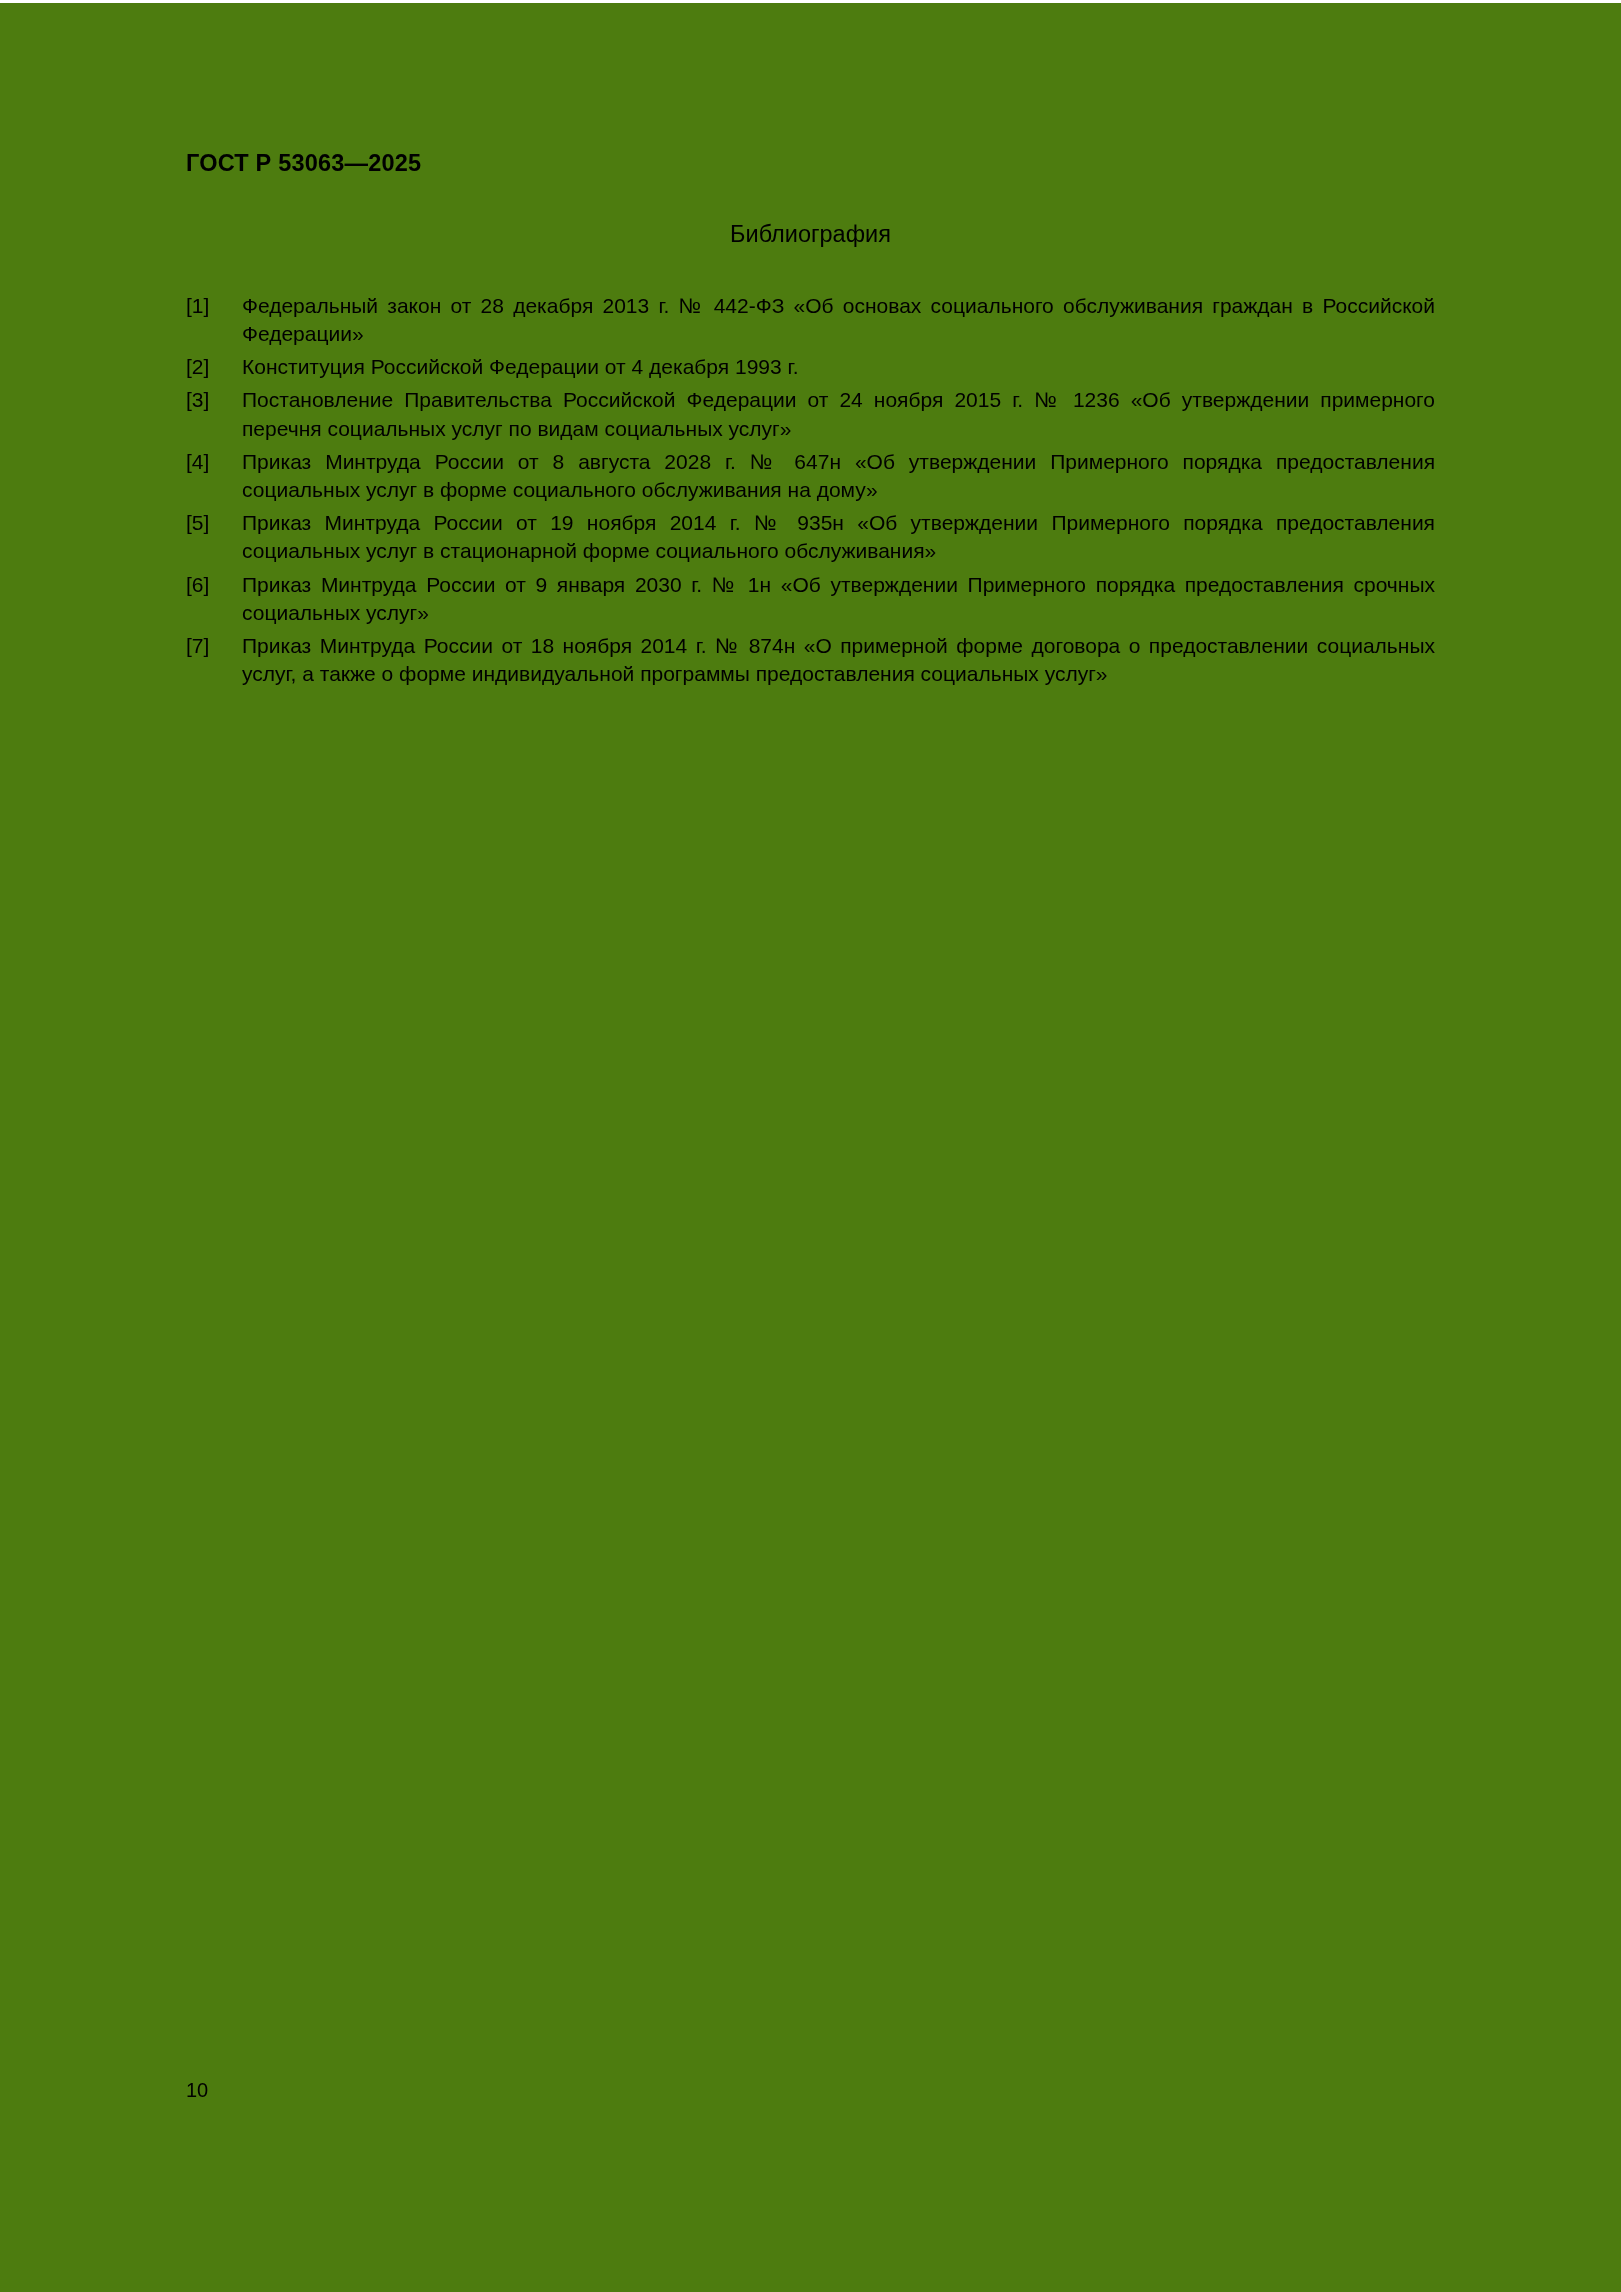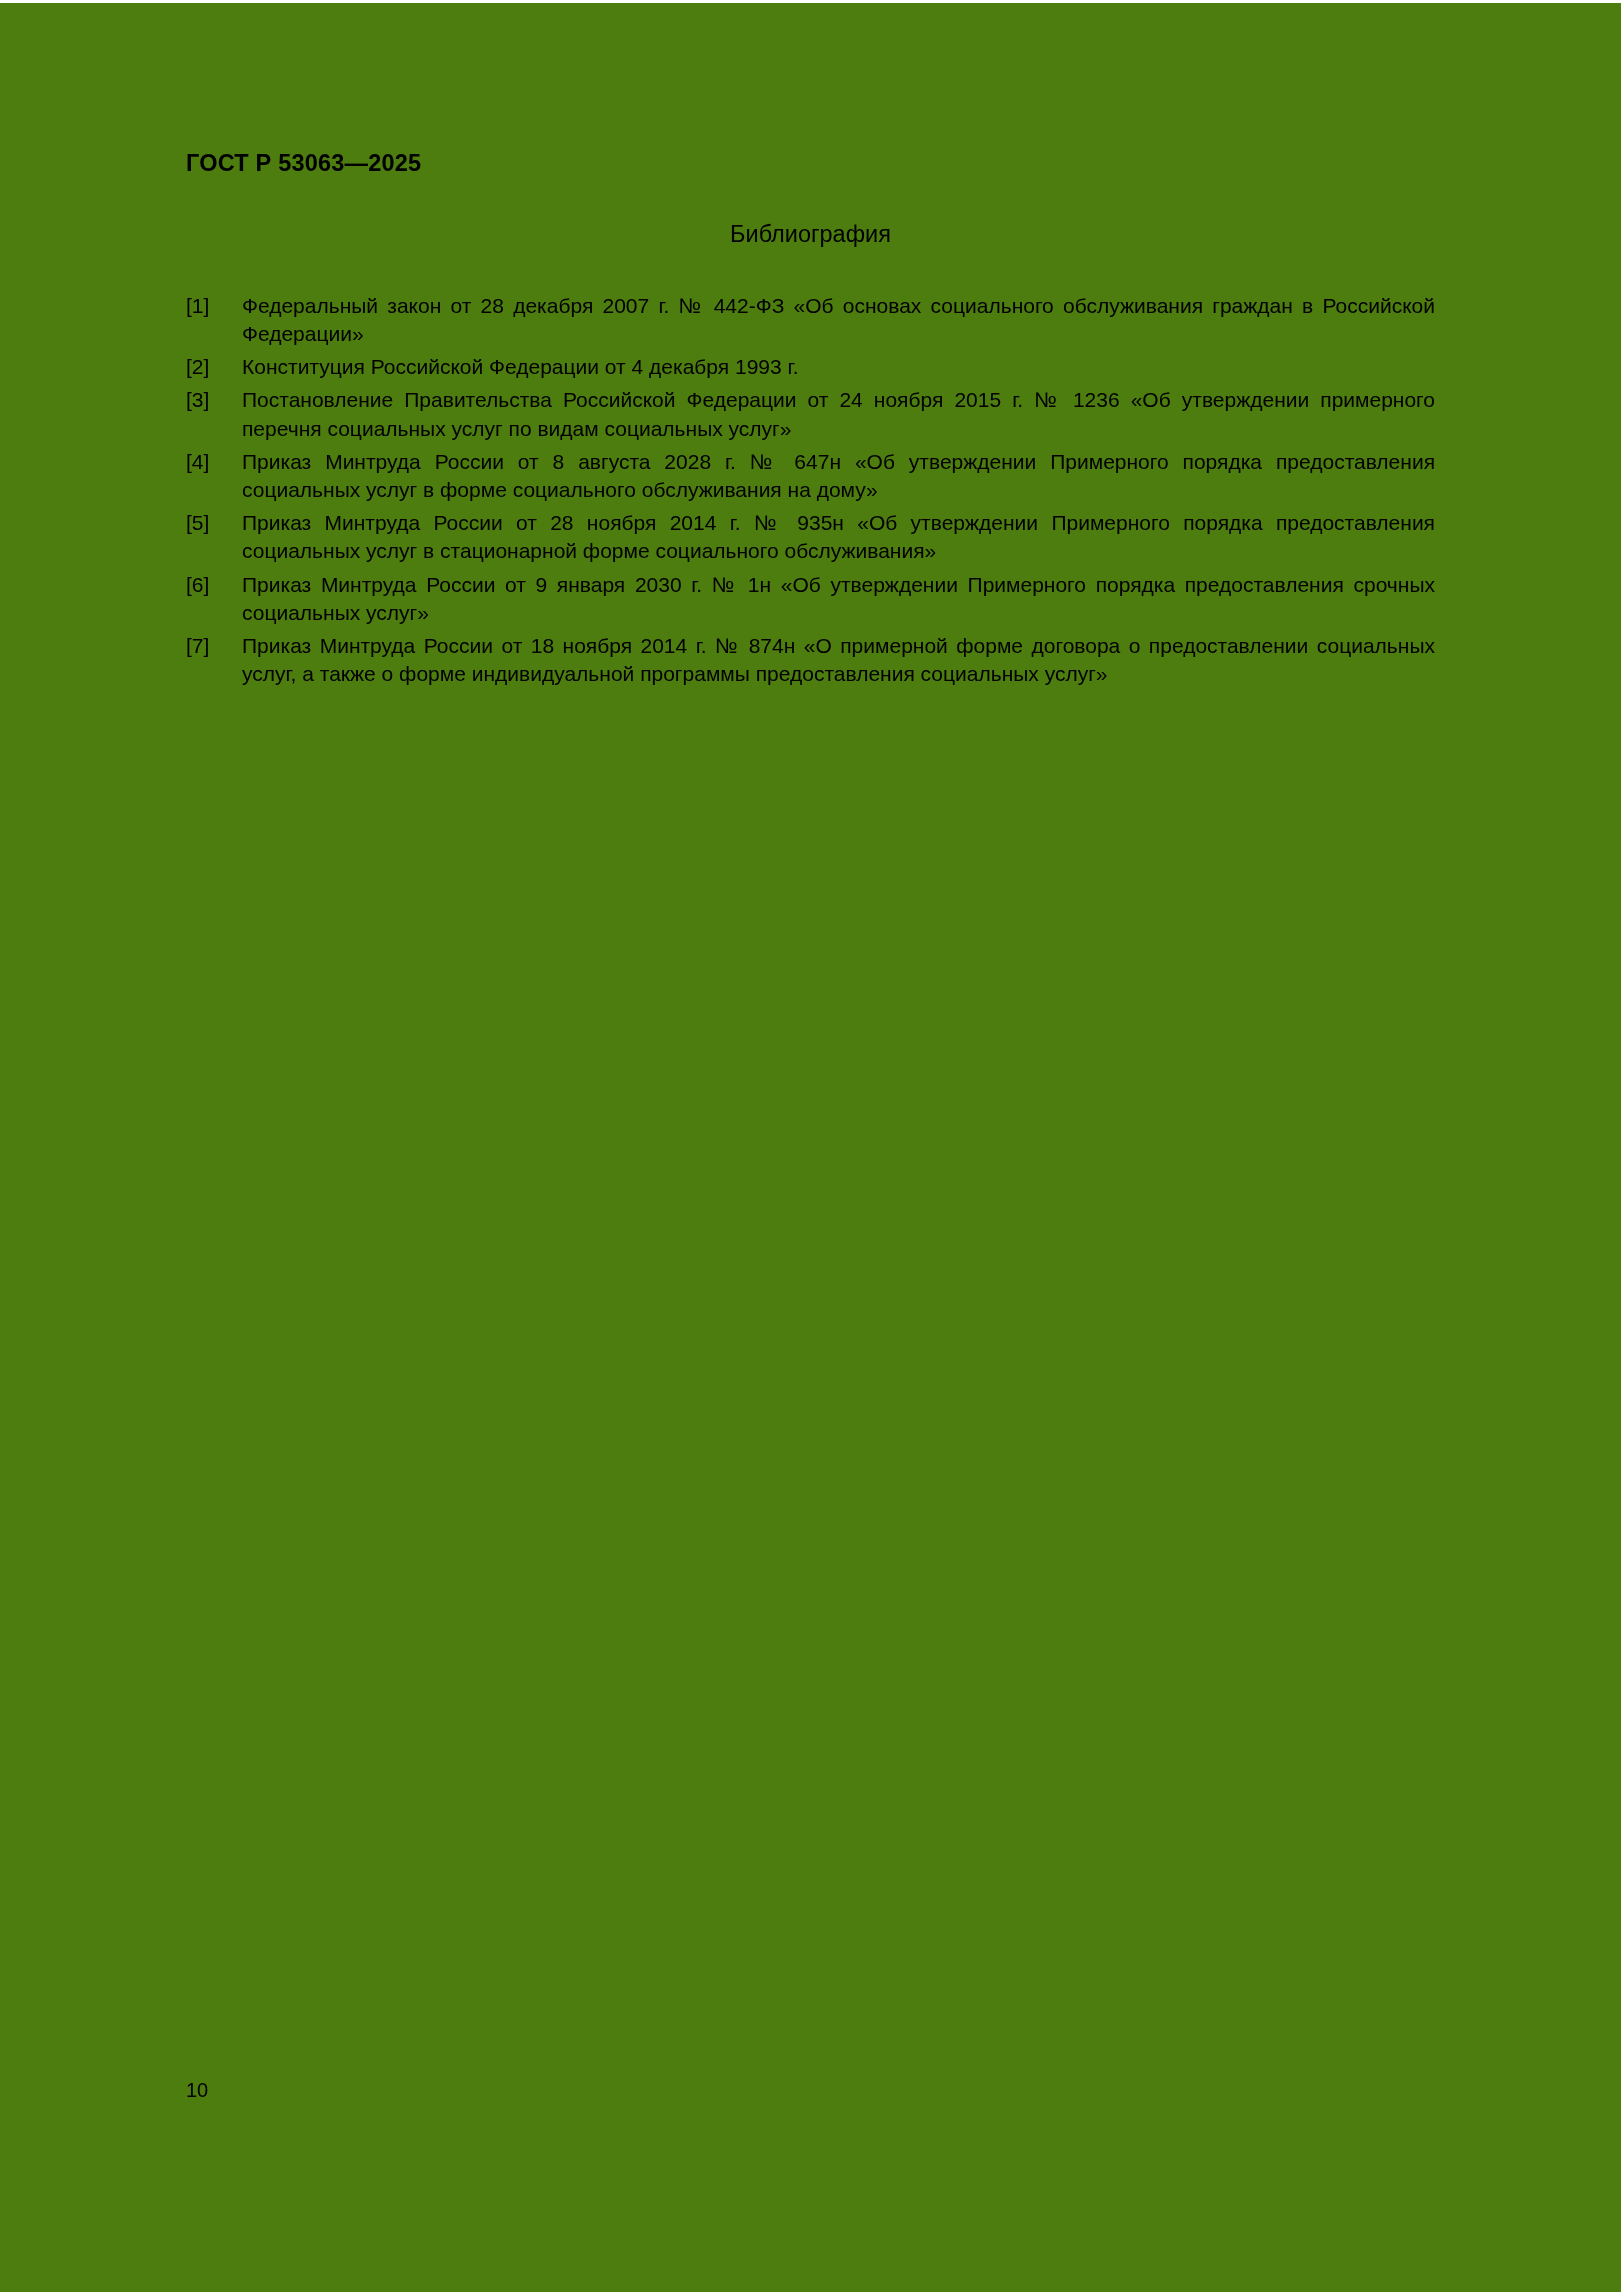--- a/index.html
+++ b/index.html
@@ -73,41 +73,41 @@
 <div class="page">
 
   <div class="header">ГОСТ Р 53063—2025</div>
 
   <div class="doc-title">Библиография</div>
 
   <div class="biblio">
 
     <div class="entry">
       <div class="num">[1]</div>
-      <div class="txt">Федеральный закон от 28 декабря 2007 г. № 442-ФЗ «Об основах социального обслуживания граждан в Рос­сийской Федерации»</div>
+      <div class="txt">Федеральный закон от 28 декабря 2013 г. № 442-ФЗ «Об основах социального обслуживания граждан в Рос­сийской Федерации»</div>
     </div>
 
     <div class="entry">
       <div class="num">[2]</div>
       <div class="txt">Конституция Российской Федерации от 4 декабря 1993 г.</div>
     </div>
 
     <div class="entry">
       <div class="num">[3]</div>
       <div class="txt">Постановление Правительства Российской Федерации от 24 ноября 2015 г. № 1236 «Об утверждении пример­ного перечня социальных услуг по видам социальных услуг»</div>
     </div>
 
     <div class="entry">
       <div class="num">[4]</div>
       <div class="txt">Приказ Минтруда России от 8 августа 2028 г. № 647н «Об утверждении Примерного порядка предоставления социальных услуг в форме социального обслуживания на дому»</div>
     </div>
 
     <div class="entry">
       <div class="num">[5]</div>
-      <div class="txt">Приказ Минтруда России от 28 ноября 2014 г. № 935н «Об утверждении Примерного порядка предоставления социальных услуг в стационарной форме социального обслуживания»</div>
+      <div class="txt">Приказ Минтруда России от 19 ноября 2014 г. № 935н «Об утверждении Примерного порядка предоставления социальных услуг в стационарной форме социального обслуживания»</div>
     </div>
 
     <div class="entry">
       <div class="num">[6]</div>
       <div class="txt">Приказ Минтруда России от 9 января 2030 г. № 1н «Об утверждении Примерного порядка предоставления срочных социальных услуг»</div>
     </div>
 
     <div class="entry">
       <div class="num">[7]</div>
       <div class="txt">Приказ Минтруда России от 18 ноября 2014 г. № 874н «О примерной форме договора о предоставлении со­циальных услуг, а также о форме индивидуальной программы предоставления социальных услуг»</div>

